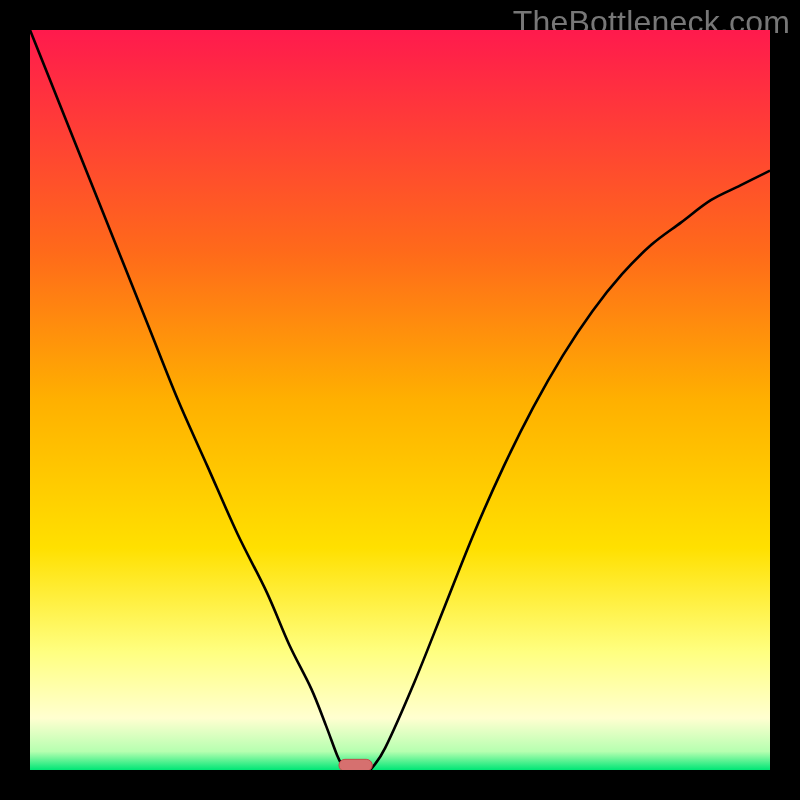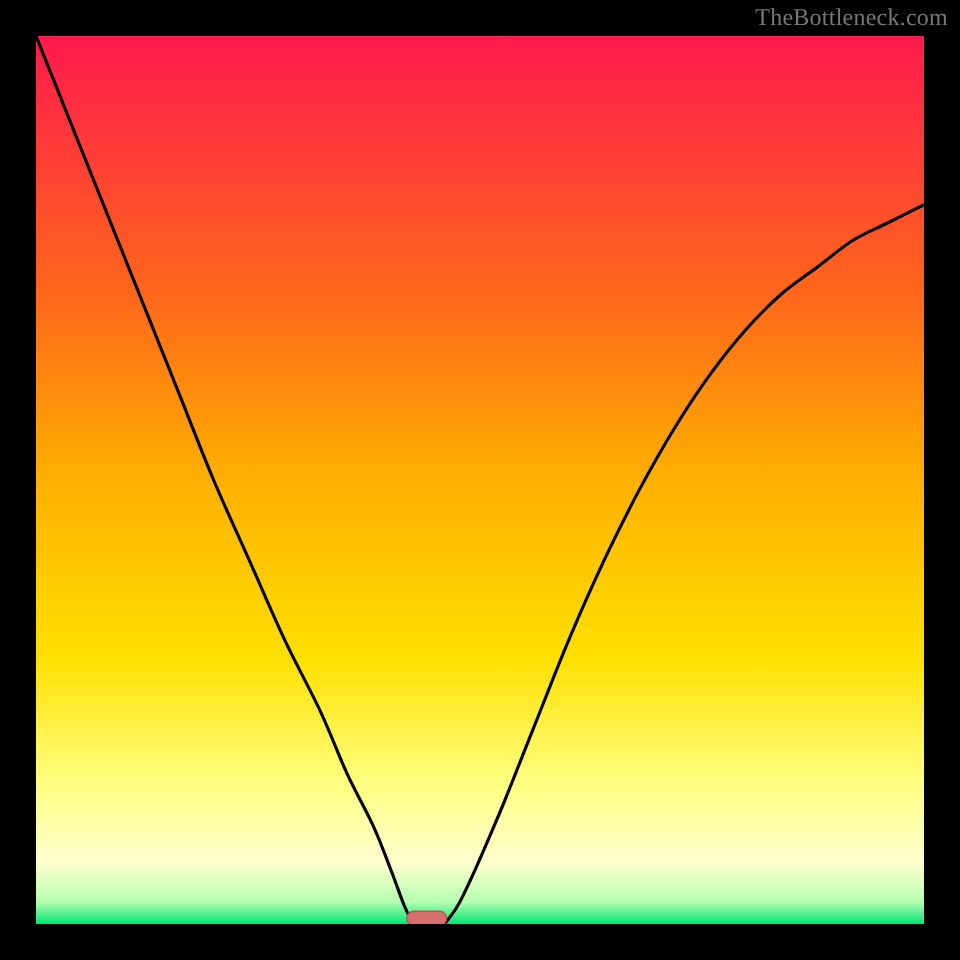--- a/index.html
+++ b/index.html
@@ -24,25 +24,24 @@
     left: 30px;
     width: 740px;
     height: 740px;
     
   }
   .watermark {
     position: absolute;
     top: 4px;
     right: 10px;
     color: #777;
-    font-size: 20px;
+    font-size: 32px;
     font-weight: 500;
     letter-spacing: 0.2px;
     user-select: none;
-    font-family: Liberation Serif, serif;
   }
   svg { display: block; }
 </style>
 </head>
 <body>
 
 <div class="frame">
   <div class="watermark">TheBottleneck.com</div>
   <div class="plot">
     <svg id="chart-svg" width="740" height="740" viewBox="0 0 740 740">

